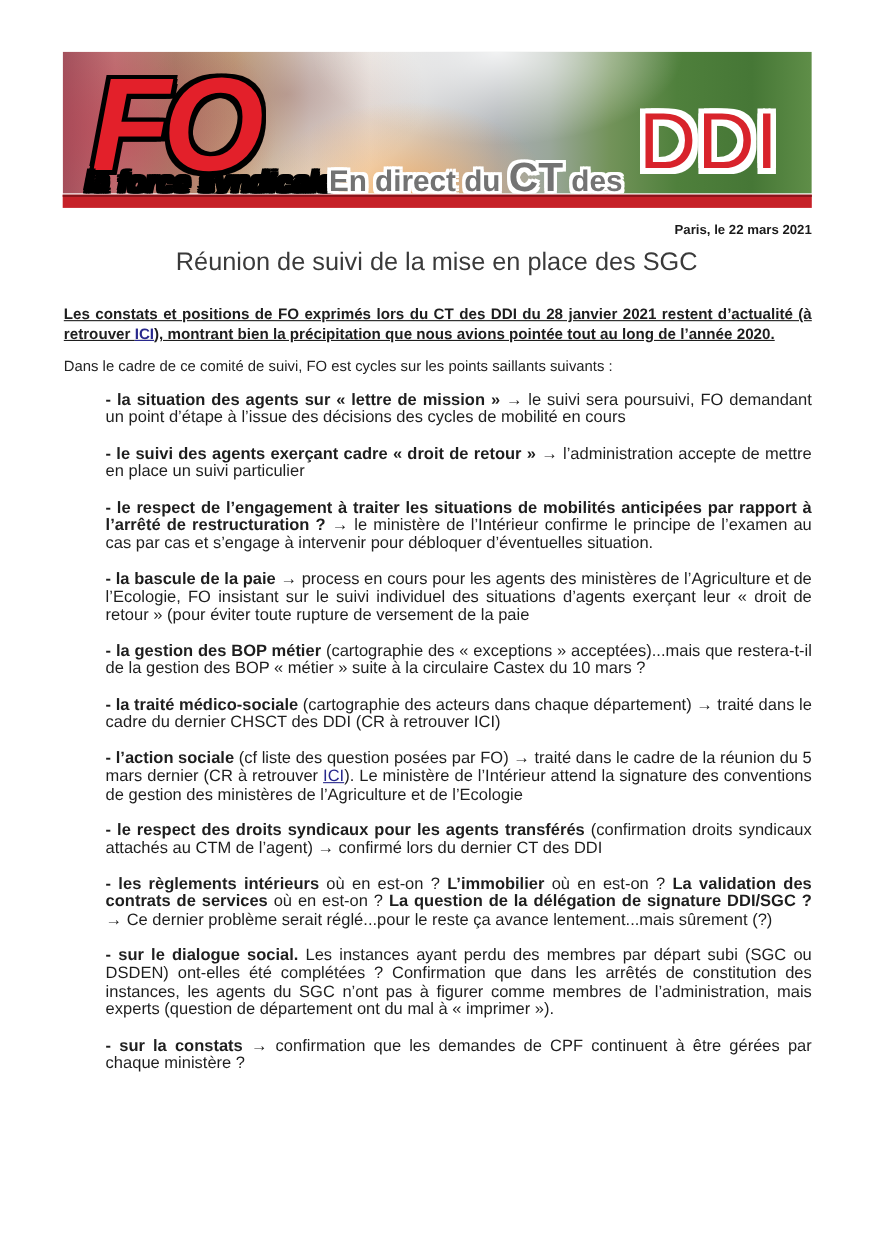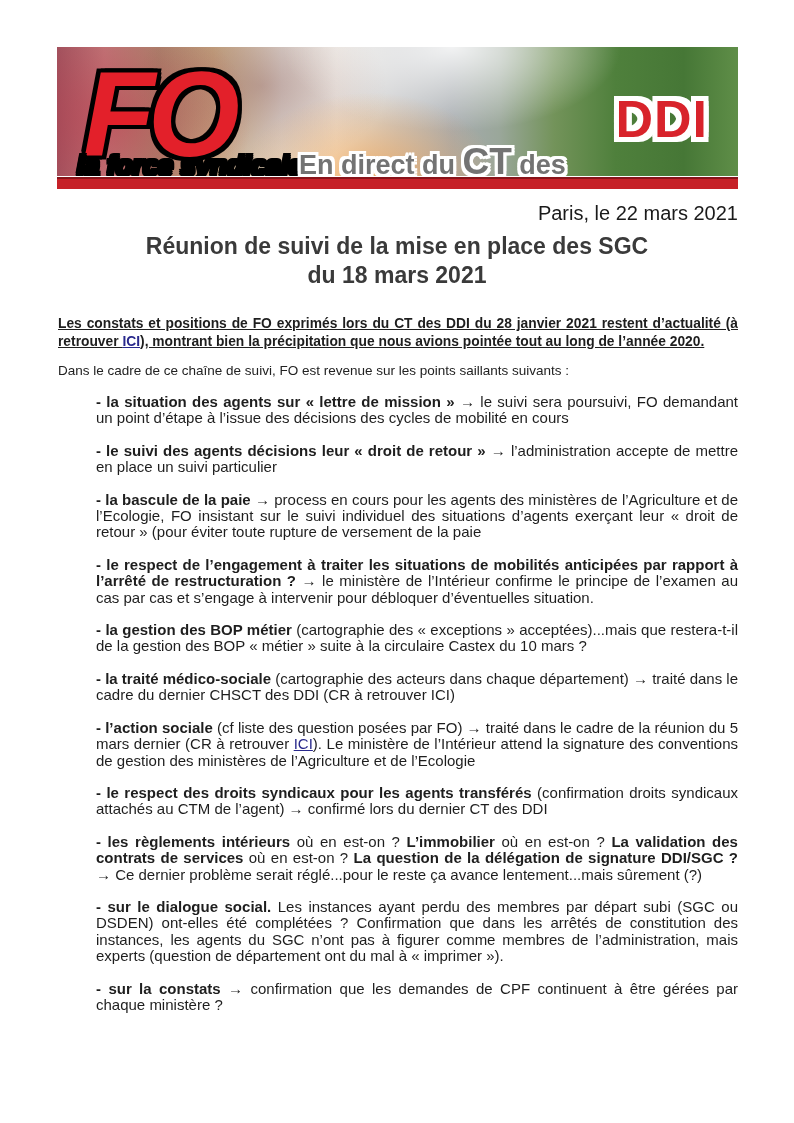--- a/index.html
+++ b/index.html
@@ -47,37 +47,37 @@
     position:absolute;left:242px;top:94px;white-space:nowrap;
     font-size:27px;font-weight:bold;color:#737373;
     text-shadow:
       -3px -3px 0 #fff, 0 -3px 0 #fff, 3px -3px 0 #fff,
       -3px  0   0 #fff, 3px  0   0 #fff,
       -3px  3px 0 #fff, 0  3px 0 #fff, 3px 3px 0 #fff;
   }
   .banner-title .ct{font-size:37px;}
   .ddi{
     position:absolute;right:30px;top:46px;
-    font-size:52px;font-weight:bold;letter-spacing:1px;color:#d8232b;line-height:1;
+    font-size:72px;font-weight:normal;letter-spacing:1px;color:#d8232b;line-height:1;
     text-shadow:
       -5px -5px 0 #fff, 0 -5px 0 #fff, 5px -5px 0 #fff,
       -5px  0   0 #fff, 5px  0   0 #fff,
       -5px  5px 0 #fff, 0  5px 0 #fff, 5px 5px 0 #fff;
   }
   .red-bar{
     margin:1px 56px 0 57px;width:681px;height:10px;
     background:#c62128;border-top:2px solid #87141a;
   }
   
   .dateline{
     margin:13px 56px 0 57px;text-align:right;
-    font-weight:normal;font-size:20px;color:#1a1a1a;
+    font-weight:bold;font-size:12px;color:#1a1a1a;
   }
   .doc-title{
-    margin-top:7px;text-align:center;font-weight:bold;
+    margin-top:7px;text-align:center;font-weight:normal;
     font-size:23px;line-height:29px;color:#3a3a3a;
   }
   .intro{
     margin:25px 56px 0 58px;font-weight:bold;
     font-size:13.8px;line-height:18px;text-align:justify;color:#1e1e1e;text-decoration:underline;
   }
   .lead{
     margin:12px 56px 0 58px;font-size:13.5px;color:#222;
   }
   .bullets{margin:11px 56px 0 96px;}
@@ -101,32 +101,31 @@
     <div class="banner-title"><span>En direct du </span><span class="ct">CT</span><span> des</span></div>
     <div class="ddi">DDI</div>
   </div>
 
   <div class="red-bar"></div>
 
   <div class="dateline">Paris, le 22 mars 2021</div>
 
   <div class="doc-title">
     <div>Réunion de suivi de la mise en place des SGC</div>
-    <div>du 18 mars 2021</div>
   </div>
 
   <p class="intro"><span class="b">Les constats et positions de FO exprimés lors du CT des DDI du 28 janvier 2021 restent d’actualité (à retrouver </span><a href="#" class="doc-link b">ICI</a><span class="b">), montrant bien la précipitation que nous avions pointée tout au long de l’année 2020.</span></p>
 
-  <p class="lead">Dans le cadre de ce chaîne de suivi, FO est revenue sur les points saillants suivants :</p>
+  <p class="lead">Dans le cadre de ce comité de suivi, FO est cycles sur les points saillants suivants :</p>
 
   <div class="bullets">
     <p><span class="b">- la situation des agents sur « lettre de mission »</span><span> → le suivi sera poursuivi, FO demandant un point d’étape à l’issue des décisions des cycles de mobilité en cours</span></p>
-    <p><span class="b">- le suivi des agents décisions leur « droit de retour »</span><span> → l’administration accepte de mettre en place un suivi particulier</span></p>
+    <p><span class="b">- le suivi des agents exerçant cadre « droit de retour »</span><span> → l’administration accepte de mettre en place un suivi particulier</span></p>
+    <p><span class="b">- le respect de l’engagement à traiter les situations de mobilités anticipées par rapport à l’arrêté de restructuration ?</span><span> → le ministère de l’Intérieur confirme le principe de l’examen au cas par cas et s’engage à intervenir pour débloquer d’éventuelles situation.</span></p>
     <p><span class="b">- la bascule de la paie</span><span> → process en cours pour les agents des ministères de l’Agriculture et de l’Ecologie, FO insistant sur le suivi individuel des situations d’agents exerçant leur « droit de retour » (pour éviter toute rupture de versement de la paie</span></p>
-    <p><span class="b">- le respect de l’engagement à traiter les situations de mobilités anticipées par rapport à l’arrêté de restructuration ?</span><span> → le ministère de l’Intérieur confirme le principe de l’examen au cas par cas et s’engage à intervenir pour débloquer d’éventuelles situation.</span></p>
     <p><span class="b">- la gestion des BOP métier</span><span> (cartographie des « exceptions » acceptées)...mais que restera-t-il de la gestion des BOP « métier » suite à la circulaire Castex du 10 mars ?</span></p>
     <p><span class="b">- la traité médico-sociale</span><span> (cartographie des acteurs dans chaque département) → traité dans le cadre du dernier CHSCT des DDI (CR à retrouver ICI)</span></p>
     <p><span class="b">- l’action sociale</span><span> (cf liste des question posées par FO) → traité dans le cadre de la réunion du 5 mars dernier (CR à retrouver </span><a href="#" class="doc-link">ICI</a><span>). Le ministère de l’Intérieur attend la signature des conventions de gestion des ministères de l’Agriculture et de l’Ecologie</span></p>
     <p><span class="b">- le respect des droits syndicaux pour les agents transférés</span><span> (confirmation droits syndicaux attachés au CTM de l’agent) → confirmé lors du dernier CT des DDI</span></p>
     <p><span class="b">- les règlements intérieurs</span><span> où en est-on ? </span><span class="b">L’immobilier</span><span> où en est-on ? </span><span class="b">La validation des contrats de services</span><span> où en est-on ? </span><span class="b">La question de la délégation de signature DDI/SGC ?</span><span> → Ce dernier problème serait réglé...pour le reste ça avance lentement...mais sûrement (?)</span></p>
     <p><span class="b">- sur le dialogue social.</span><span> Les instances ayant perdu des membres par départ subi (SGC ou DSDEN) ont-elles été complétées ? Confirmation que dans les arrêtés de constitution des instances, les agents du SGC n’ont pas à figurer comme membres de l’administration, mais experts (question de département ont du mal à « imprimer »).</span></p>
     <p><span class="b">- sur la constats</span><span> → confirmation que les demandes de CPF continuent à être gérées par chaque ministère ?</span></p>
   </div>
 
 </div>

